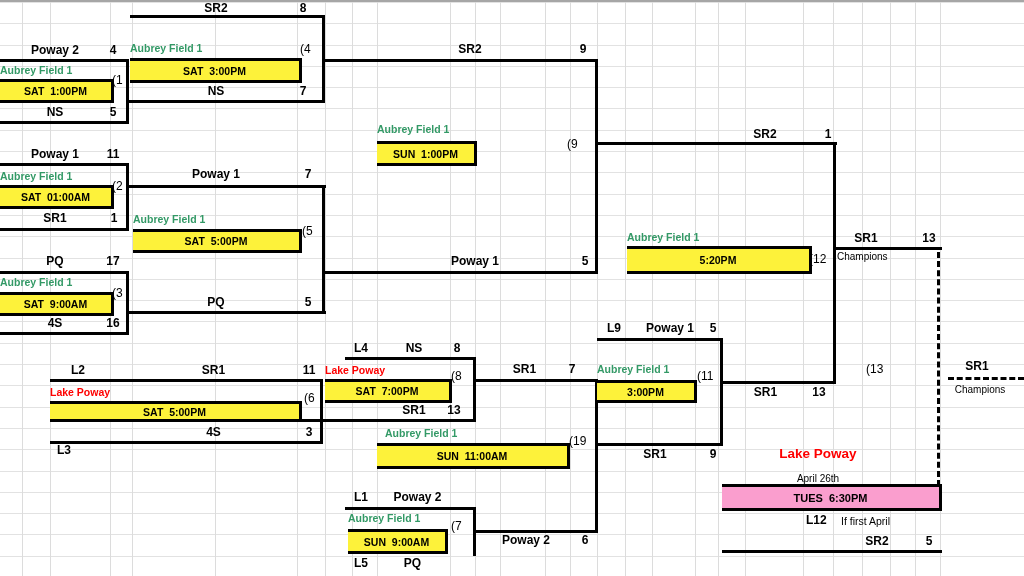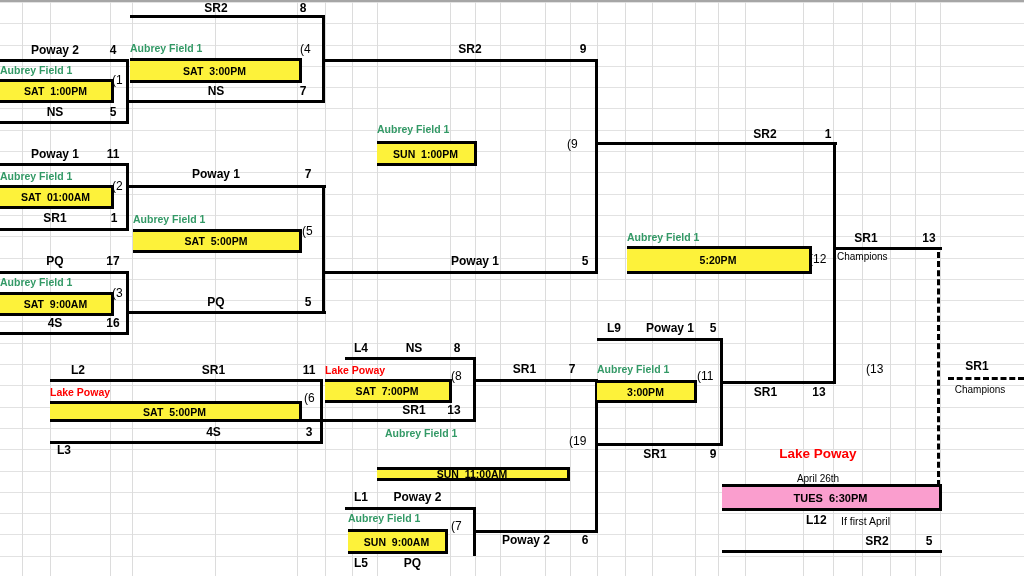--- a/index.html
+++ b/index.html
@@ -120,21 +120,21 @@
 
   <div class="yb" style="left:0;top:79px;width:114px;height:24px">SAT  1:00PM</div>
   <div class="yb" style="left:0;top:185px;width:114px;height:24px">SAT  01:00AM</div>
   <div class="yb" style="left:0;top:292px;width:114px;height:24px">SAT  9:00AM</div>
   <div class="yb" style="left:130px;top:58px;width:172px;height:25px">SAT  3:00PM</div>
   <div class="yb" style="left:133px;top:229px;width:169px;height:24px">SAT  5:00PM</div>
   <div class="yb" style="left:50px;top:401px;width:252px;height:21px">SAT  5:00PM</div>
   <div class="yb" style="left:348px;top:529px;width:100px;height:25px">SUN  9:00AM</div>
   <div class="yb" style="left:325px;top:379px;width:127px;height:24px">SAT  7:00PM</div>
   <div class="yb" style="left:377px;top:141px;width:100px;height:25px">SUN  1:00PM</div>
-  <div class="yb" style="left:377px;top:467px;width:193px;height:14px">SUN  11:00AM</div>
+  <div class="yb" style="left:377px;top:443px;width:193px;height:26px">SUN  11:00AM</div>
   <div class="yb" style="left:597px;top:380px;width:100px;height:23px">3:00PM</div>
   <div class="yb" style="left:627px;top:246px;width:185px;height:28px">5:20PM</div>
   <div class="pk" style="left:722px;top:484px;width:220px;height:27px">TUES  6:30PM</div>
 
   <div class="gn" style="left:112px;top:73px">(1</div>
   <div class="gn" style="left:112px;top:179px">(2</div>
   <div class="gn" style="left:112px;top:286px">(3</div>
   <div class="gn" style="left:300px;top:42px">(4</div>
   <div class="gn" style="left:302px;top:224px">(5</div>
   <div class="gn" style="left:304px;top:391px">(6</div>

